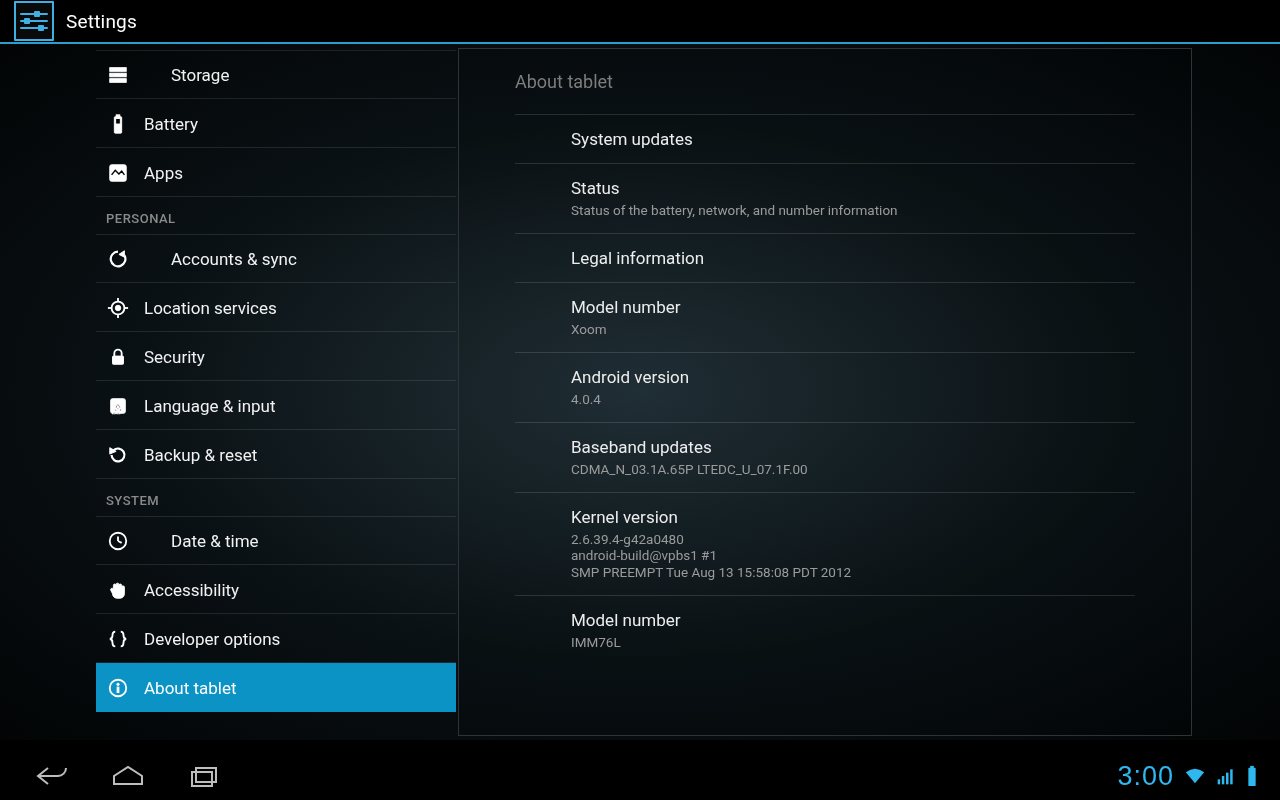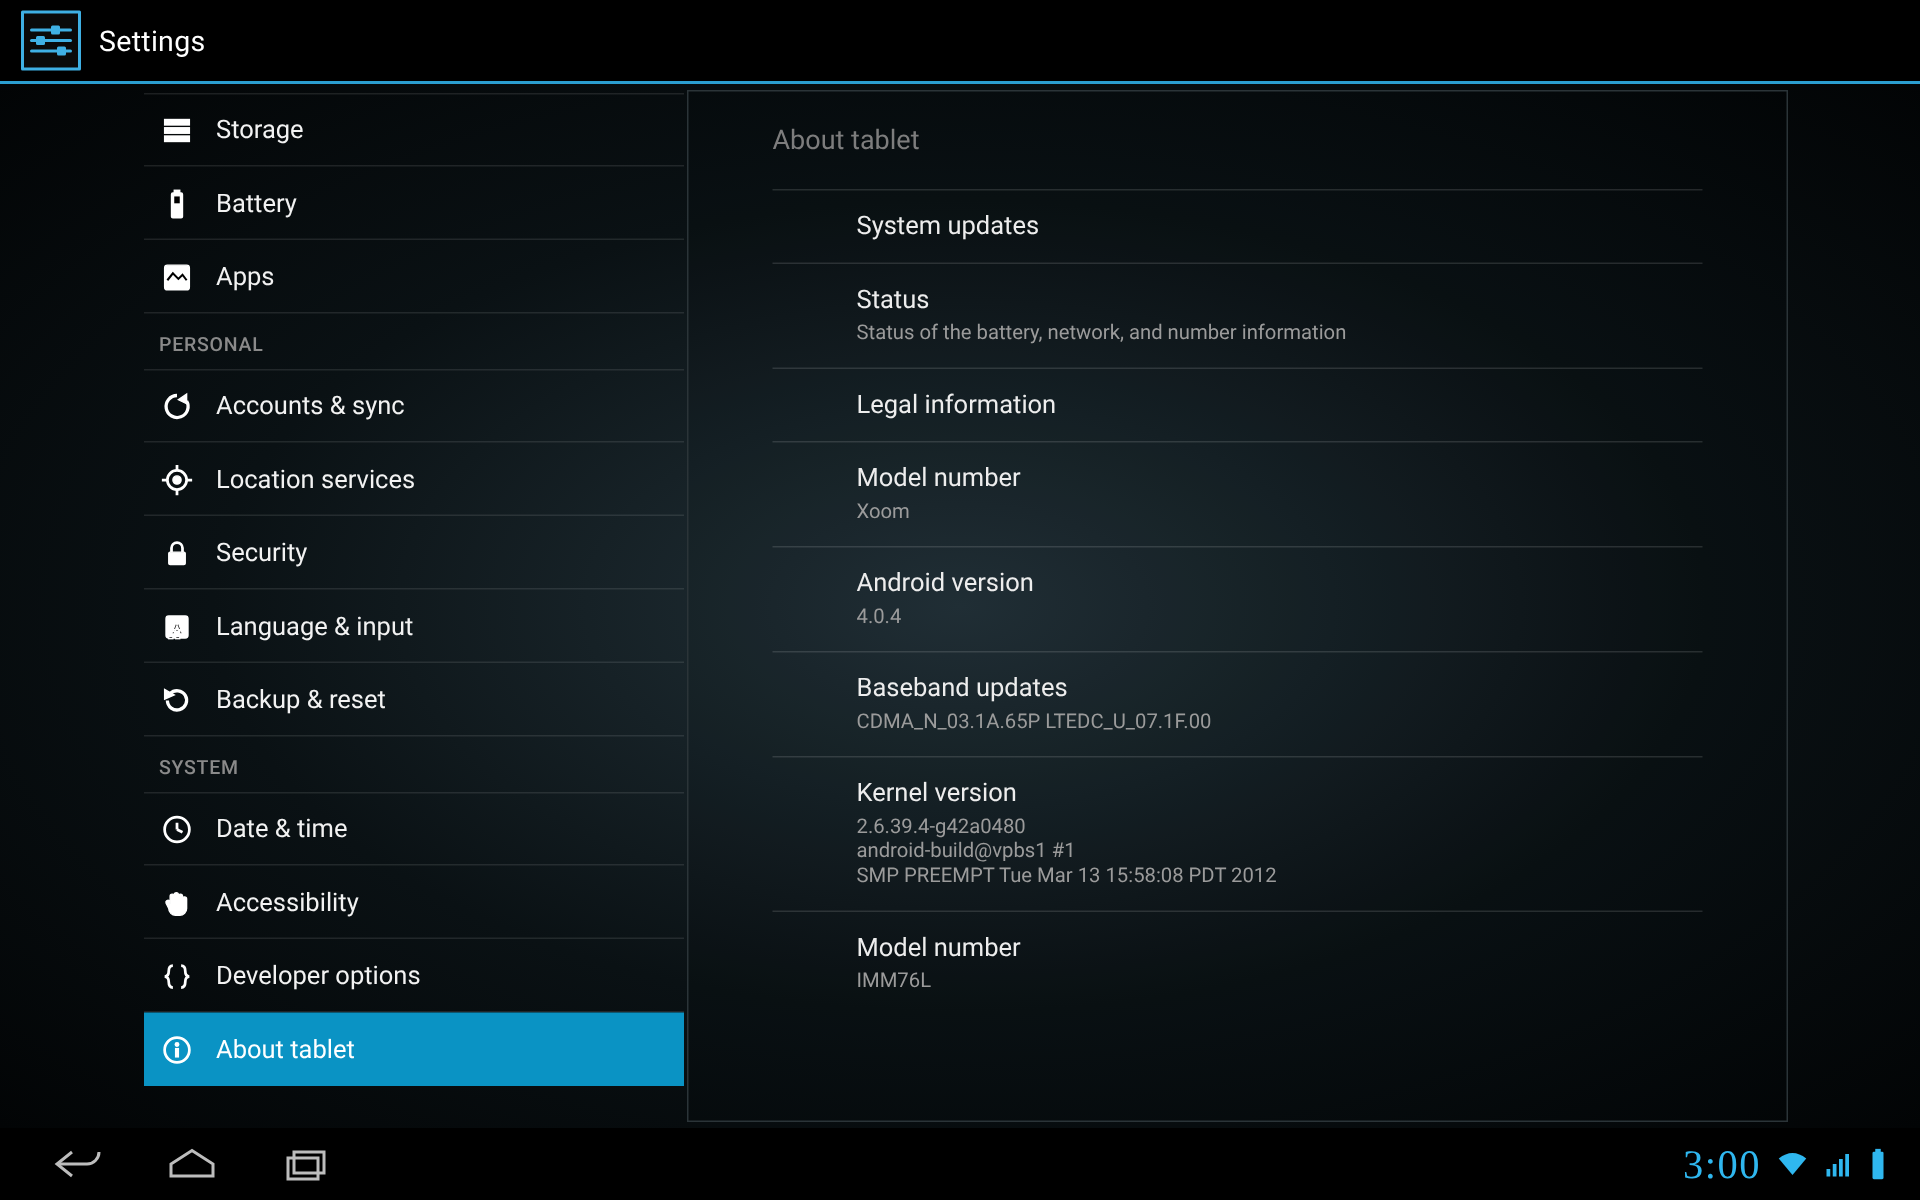--- a/index.html
+++ b/index.html
@@ -1,33 +1,33 @@
 <!DOCTYPE html>
 <html><head>
 <meta charset="utf-8">
 <style>
   * { box-sizing: border-box; margin: 0; padding: 0; }
   html, body { width: 1280px; height: 800px; overflow: hidden; font-family: "Roboto", "Helvetica Neue", Arial, sans-serif; background:#000; color:#fff; }
   
   .header {
-    height: 56px; width:100%; display:flex; align-items:center;
+    height: 44px; width:100%; display:flex; align-items:center;
     background:#000; border-bottom:2px solid #2b9ed0;
     padding-left:14px;
   }
   .header .app-icon { width:40px; height:40px; border:2px solid #3fb0e4; display:flex; flex-direction:column; justify-content:center; gap:5px; padding:5px 4px; background:#0a0a0a; border-radius:1px;}
   .header .app-icon .bar { height:2px; background:#3fb0e4; position:relative; border-radius:1px;}
   .header .app-icon .bar .knob { position:absolute; width:6px; height:6px; background:#3fb0e4; top:-2px; border-radius:1px;}
   .header .title { margin-left:12px; font-size:19px; font-weight:400; letter-spacing:0.2px;}
   
   .content { display:flex; width:100%; height:calc(800px - 56px - 48px); background:radial-gradient(ellipse at center, #223138 0%, #0a1114 55%, #020405 100%);}
   .left-pane { width:456px; padding-right:0; padding-left:0; overflow:hidden;}
   .left-pane .list { margin-left:96px; margin-right:0; margin-top:6px; }
   .nav-section-label { color:#8a8a8a; font-size:13px; font-weight:500; letter-spacing:0.5px; padding:14px 10px 8px 10px; }
   .nav-item { display:flex; align-items:center; height:49px; border-bottom:1px solid rgba(255,255,255,0.10); border-top:1px solid rgba(0,0,0,0); padding-left:10px; cursor:pointer; }
-  .nav-item.first { border-top:1px solid rgba(255,255,255,0.10);}
+  .nav-item.first { border-top:1px solid rgba(255,255,255,0.10);gap:27px;}
   .nav-item .icon-slot { width:24px; height:24px; display:flex; align-items:center; justify-content:center; color:#fff; }
   .nav-item .icon-slot svg { width:22px; height:22px; fill:#fff; stroke:#fff;}
   .nav-item .label { margin-left:14px; font-size:17px; color:#f2f2f2; font-weight:400;}
   .nav-item.selected { background:#0a93c4; border-bottom:1px solid #0a93c4;}
   .nav-item.selected .label { color:#fff;}
   
   .right-pane { flex:1; padding:4px 90px 4px 0; height:100%;}
   .panel { border:1px solid #2b3438; height:100%; width:100%; margin-left:2px; background:rgba(0,0,0,0.05); padding:0 0 0 0;}
   .pref { padding:14px 0 14px 56px; border-bottom:1px solid rgba(255,255,255,0.13); margin:0 56px 0 0; margin-left:56px; cursor:pointer;}
   .pref.noninter { cursor:default;}
@@ -37,21 +37,21 @@
   .panel .header-text { color:#7d7d7d; font-size:18px; padding:22px 0 0 0; margin-left:12px;}
   .panel-head-wrap { padding:0 56px; }
   .panel-head-wrap .header-text { margin-left:0;}
   .panel-head-wrap .hline { height:1px; background:rgba(255,255,255,0.13); margin-top:22px;}
   
   .sysbar { position:absolute; bottom:0; left:0; width:1280px; height:48px; background:#000; display:flex; align-items:center; justify-content:space-between; padding:0 16px;}
   .sysbar .navbtns { display:flex; gap:40px; margin-left:18px;}
   .sysbar .navbtns .nbtn { width:36px; height:30px; display:flex; align-items:center; justify-content:center; cursor:pointer;}
   .sysbar .navbtns svg { stroke:#bdbdbd; fill:none; stroke-width:2;}
   .sysbar .status { display:flex; align-items:center; gap:10px; color:#2fb7ef; font-size:27px; font-weight:300; letter-spacing:1px; margin-right:6px;}
-  .sysbar .status .clock { font-family:Liberation Serif, serif; font-weight:300; font-size:27px; }
+  .sysbar .status .clock { font-family:Liberation Sans, sans-serif; font-weight:300; font-size:27px; }
   .sysbar .status svg { fill:#2fb7ef;}
 </style>
 </head>
 <body>
 
 <div class="header">
   <div class="app-icon">
     <div class="bar">
         <div class="knob" style="left:14px;"></div>
       </div>
@@ -242,21 +242,21 @@
 
       <div class="pref noninter">
         <div class="p-title">Baseband updates</div>
         <div class="p-sub">CDMA_N_03.1A.65P LTEDC_U_07.1F.00</div>
       </div>
 
       <div class="pref noninter">
         <div class="p-title">Kernel version</div>
         <div class="p-sub" style="white-space:pre-line">2.6.39.4-g42a0480
 android-build@vpbs1 #1
-SMP PREEMPT Tue Mar 13 15:58:08 PDT 2012</div>
+SMP PREEMPT Tue Aug 13 15:58:08 PDT 2012</div>
       </div>
 
       <div class="pref noninter nobottom">
         <div class="p-title">Model number</div>
         <div class="p-sub">IMM76L</div>
       </div>
 
     </div>
   </div>
 </div>

